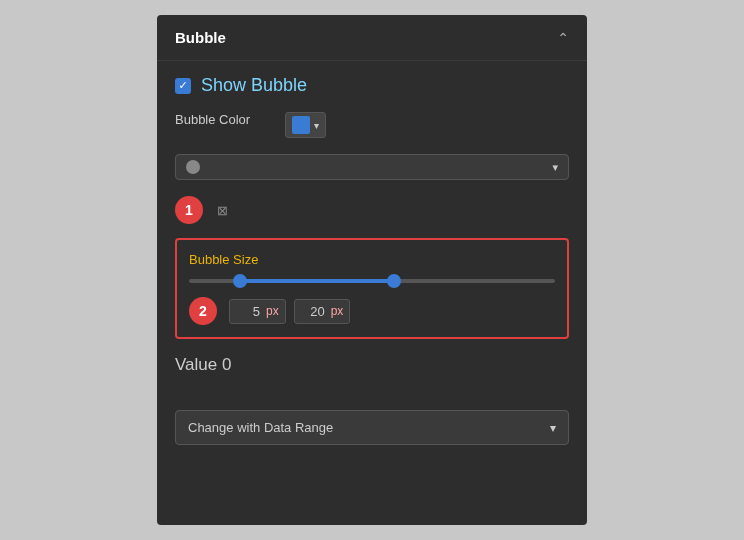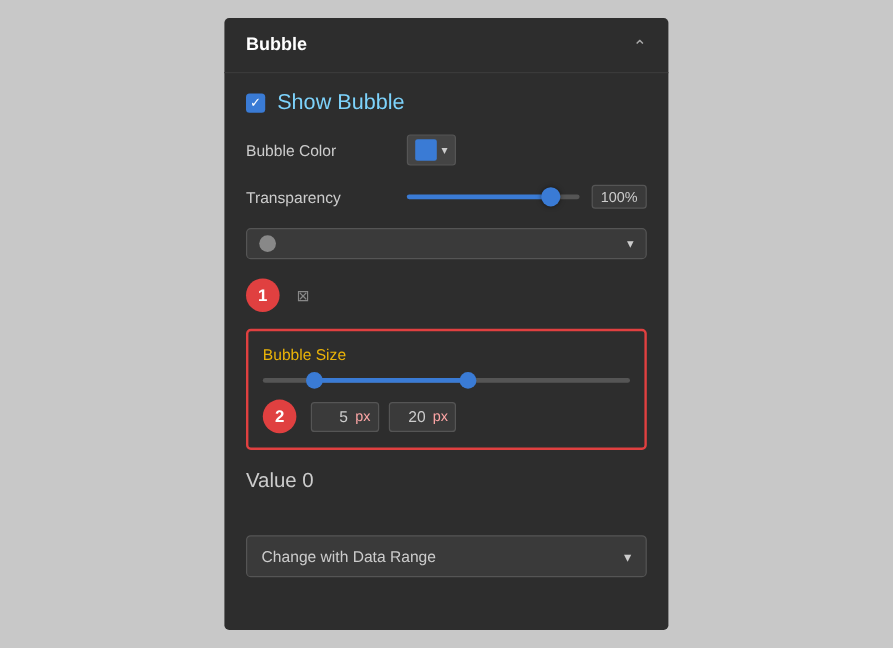--- a/index.html
+++ b/index.html
@@ -7,21 +7,21 @@
       background: #c8c8c8;
       display: flex;
       justify-content: center;
       align-items: center;
       width: 744px;
       height: 540px;
       font-family: -apple-system, BlinkMacSystemFont, 'Segoe UI', sans-serif;
     }
     .panel {
       background: #2d2d2d;
-      width: 370px;
+      width: 430px;
       min-height: 510px;
       border-radius: 4px;
       color: #e0e0e0;
       padding: 0;
       position: relative;
     }
     .panel-header {
       display: flex;
       justify-content: space-between;
       align-items: center;
@@ -35,23 +35,22 @@
     }
     .chevron-up {
       color: #aaa;
       font-size: 14px;
     }
     .panel-body {
       padding: 14px 18px;
     }
     .row {
       display: flex;
-      align-items: center;
+      align-items: flex-start;
       margin-bottom: 16px;
-      gap: 24px;
     }
     .row-label {
       font-size: 13px;
       color: #cccccc;
       min-width: 110px;
     }
     
     .checkbox-container {
       display: flex;
       align-items: center;
@@ -327,29 +326,20 @@
     </div>
 
     <div class="row">
       <span class="row-label">Bubble Color</span>
       <div class="color-btn">
         <div class="color-swatch"></div>
         <span class="color-arrow">▾</span>
       </div>
     </div>
 
-    <div class="row">
-      <span class="row-label">Transparency</span>
-      <div class="slider-container">
-        <div class="slider-track">
-          <div class="slider-thumb"></div>
-        </div>
-        <span class="slider-value">100%</span>
-      </div>
-    </div>
 
     <div class="row">
       <div class="shape-dropdown">
         <div class="shape-circle"></div>
         <span class="dropdown-arrow">▾</span>
       </div>
     </div>
 
     <div class="advanced-row">
       <div class="badge-1">1</div>

